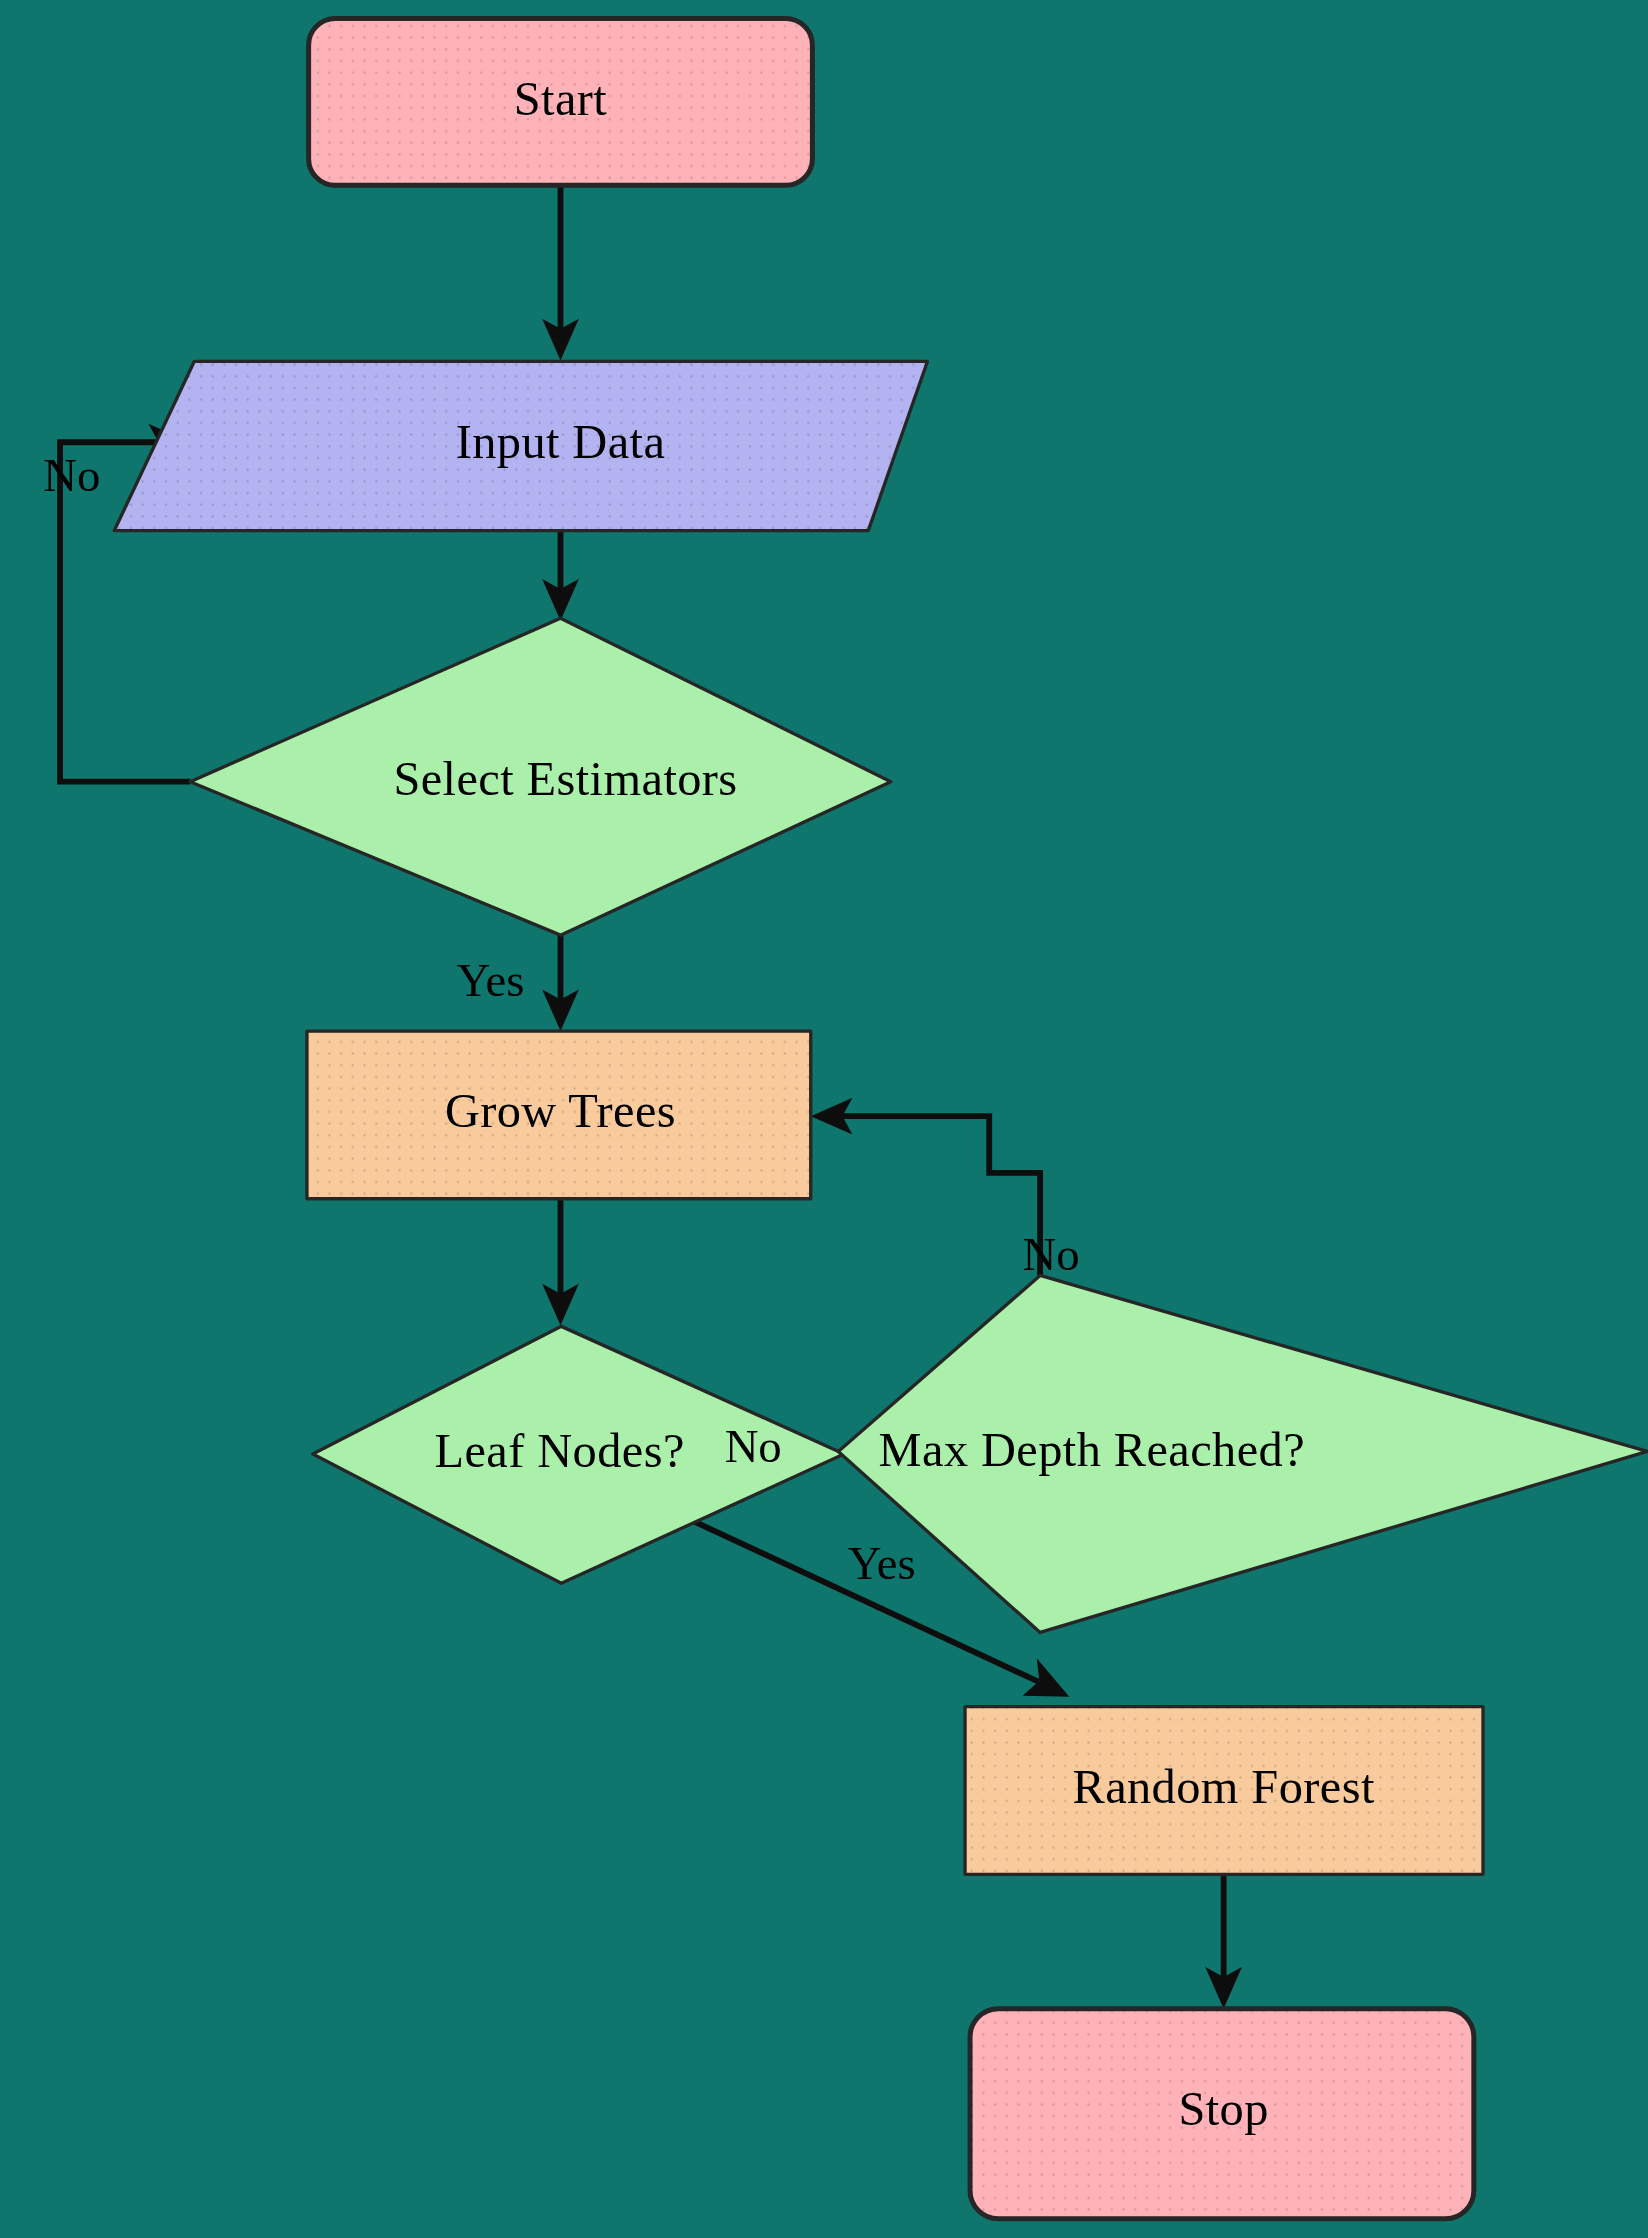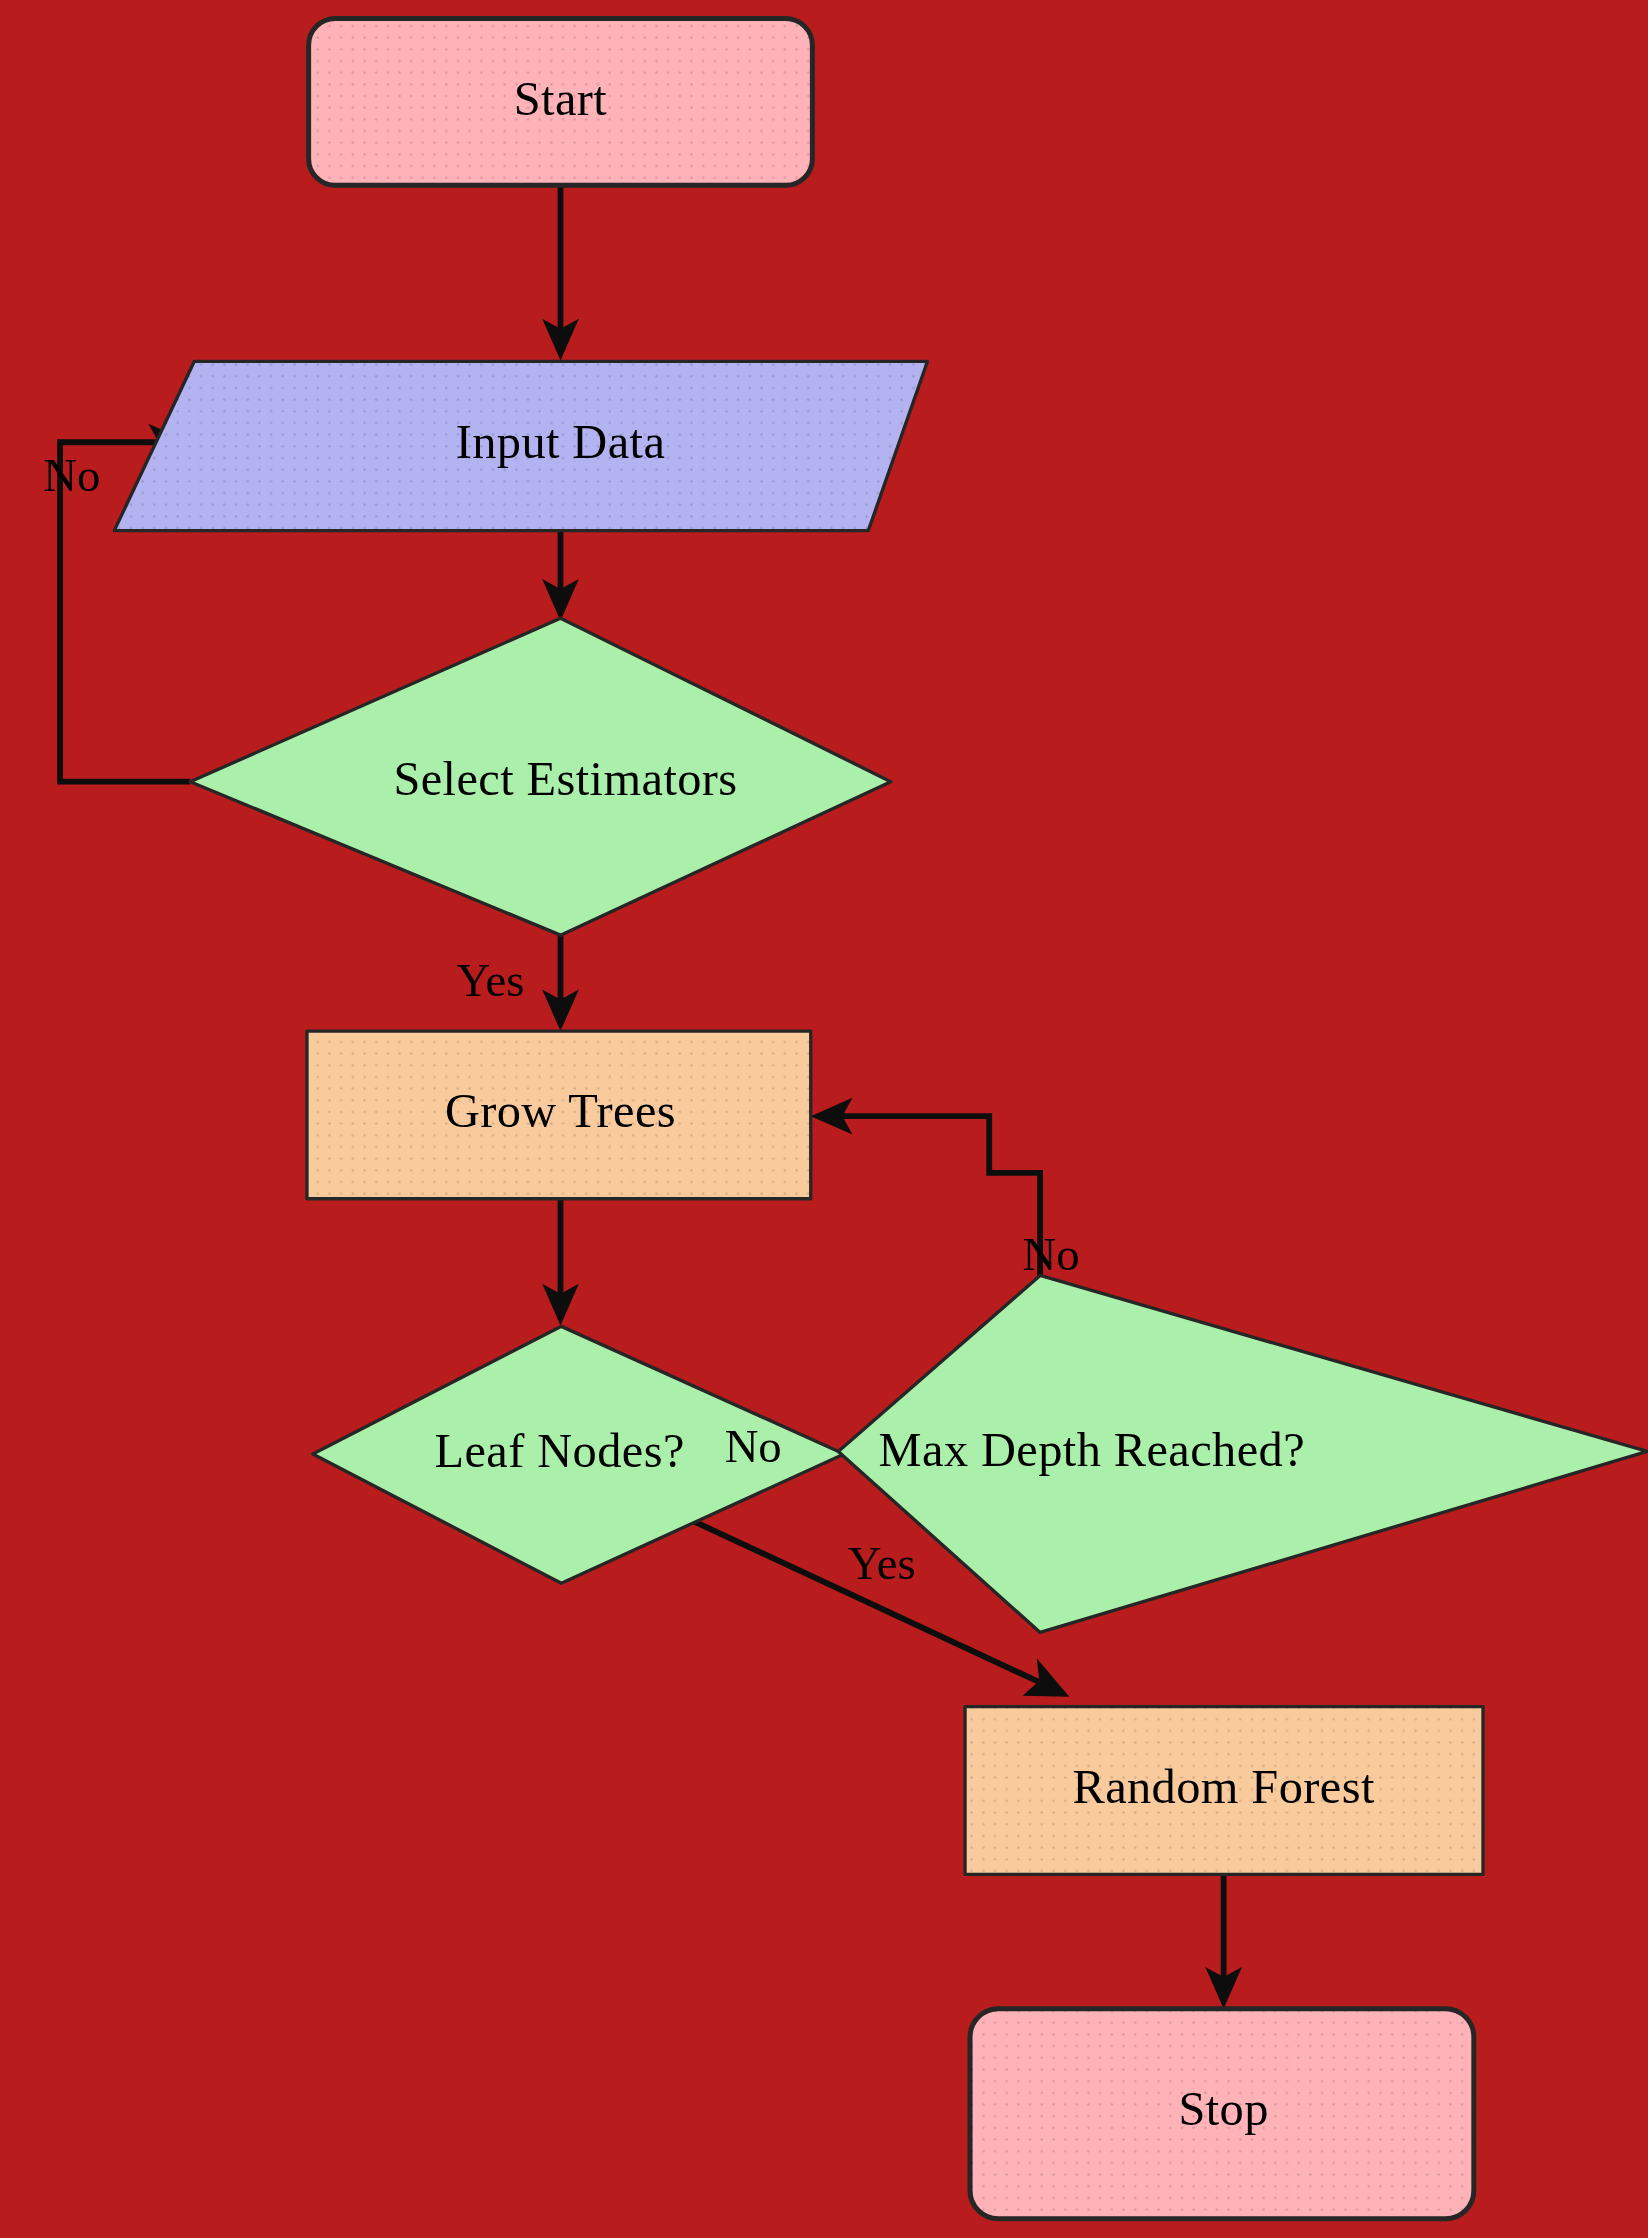--- a/index.html
+++ b/index.html
@@ -11,21 +11,21 @@
   body {
     width: 1649px;
     height: 2239px;
     font-family: "Liberation Serif", "DejaVu Serif", serif;
     overflow: hidden;
   }
   #flowchart-root {
     position: relative;
     width: 1649px;
     height: 2239px;
-    background: #b91c1c;
+    background: #0f766e;
   }
   svg#flow-svg {
     position: absolute;
     top: 0;
     left: 0;
     width: 1649px;
     height: 2239px;
     display: block;
   }
   .node-shape {

